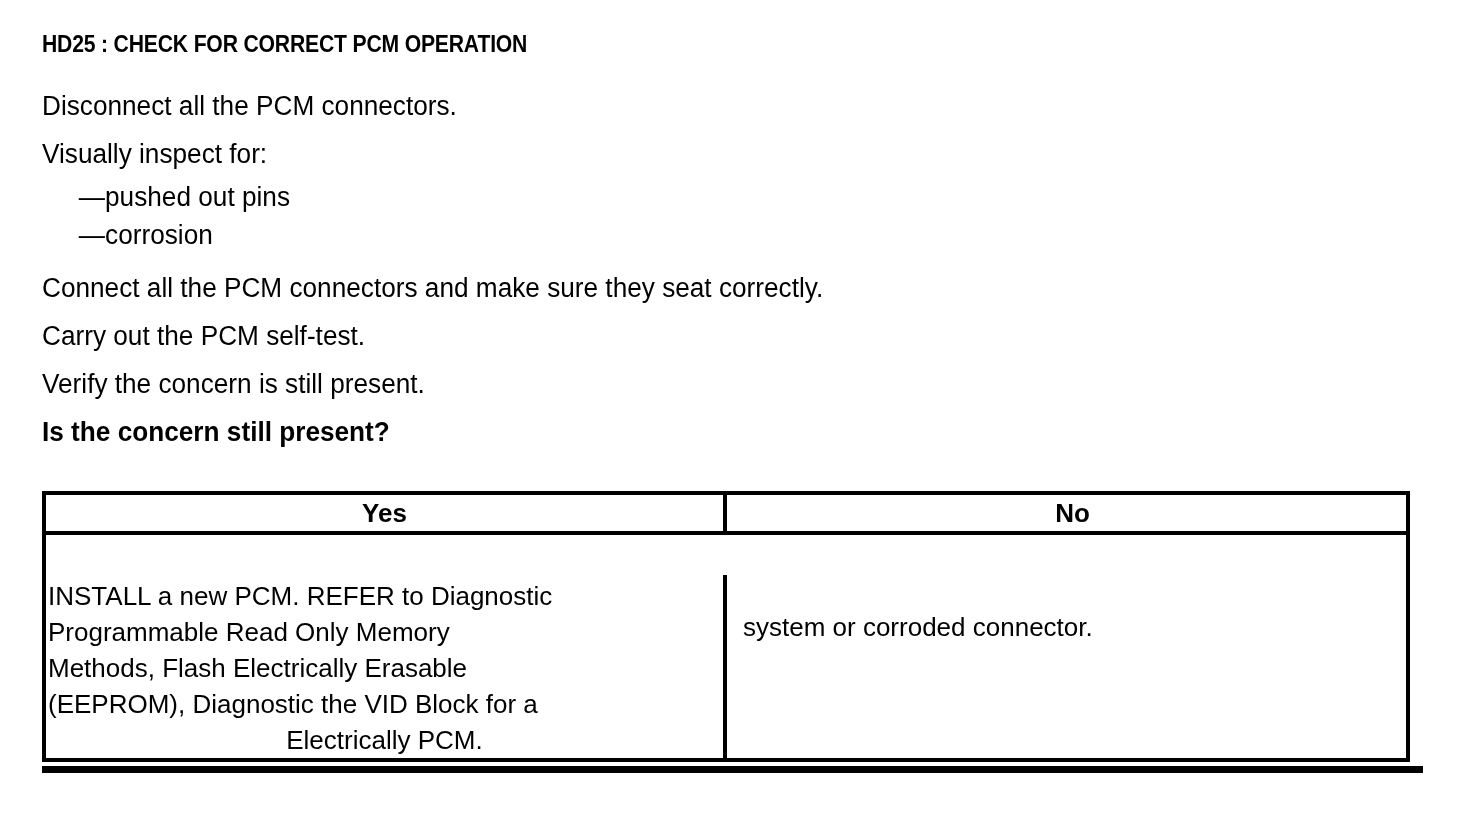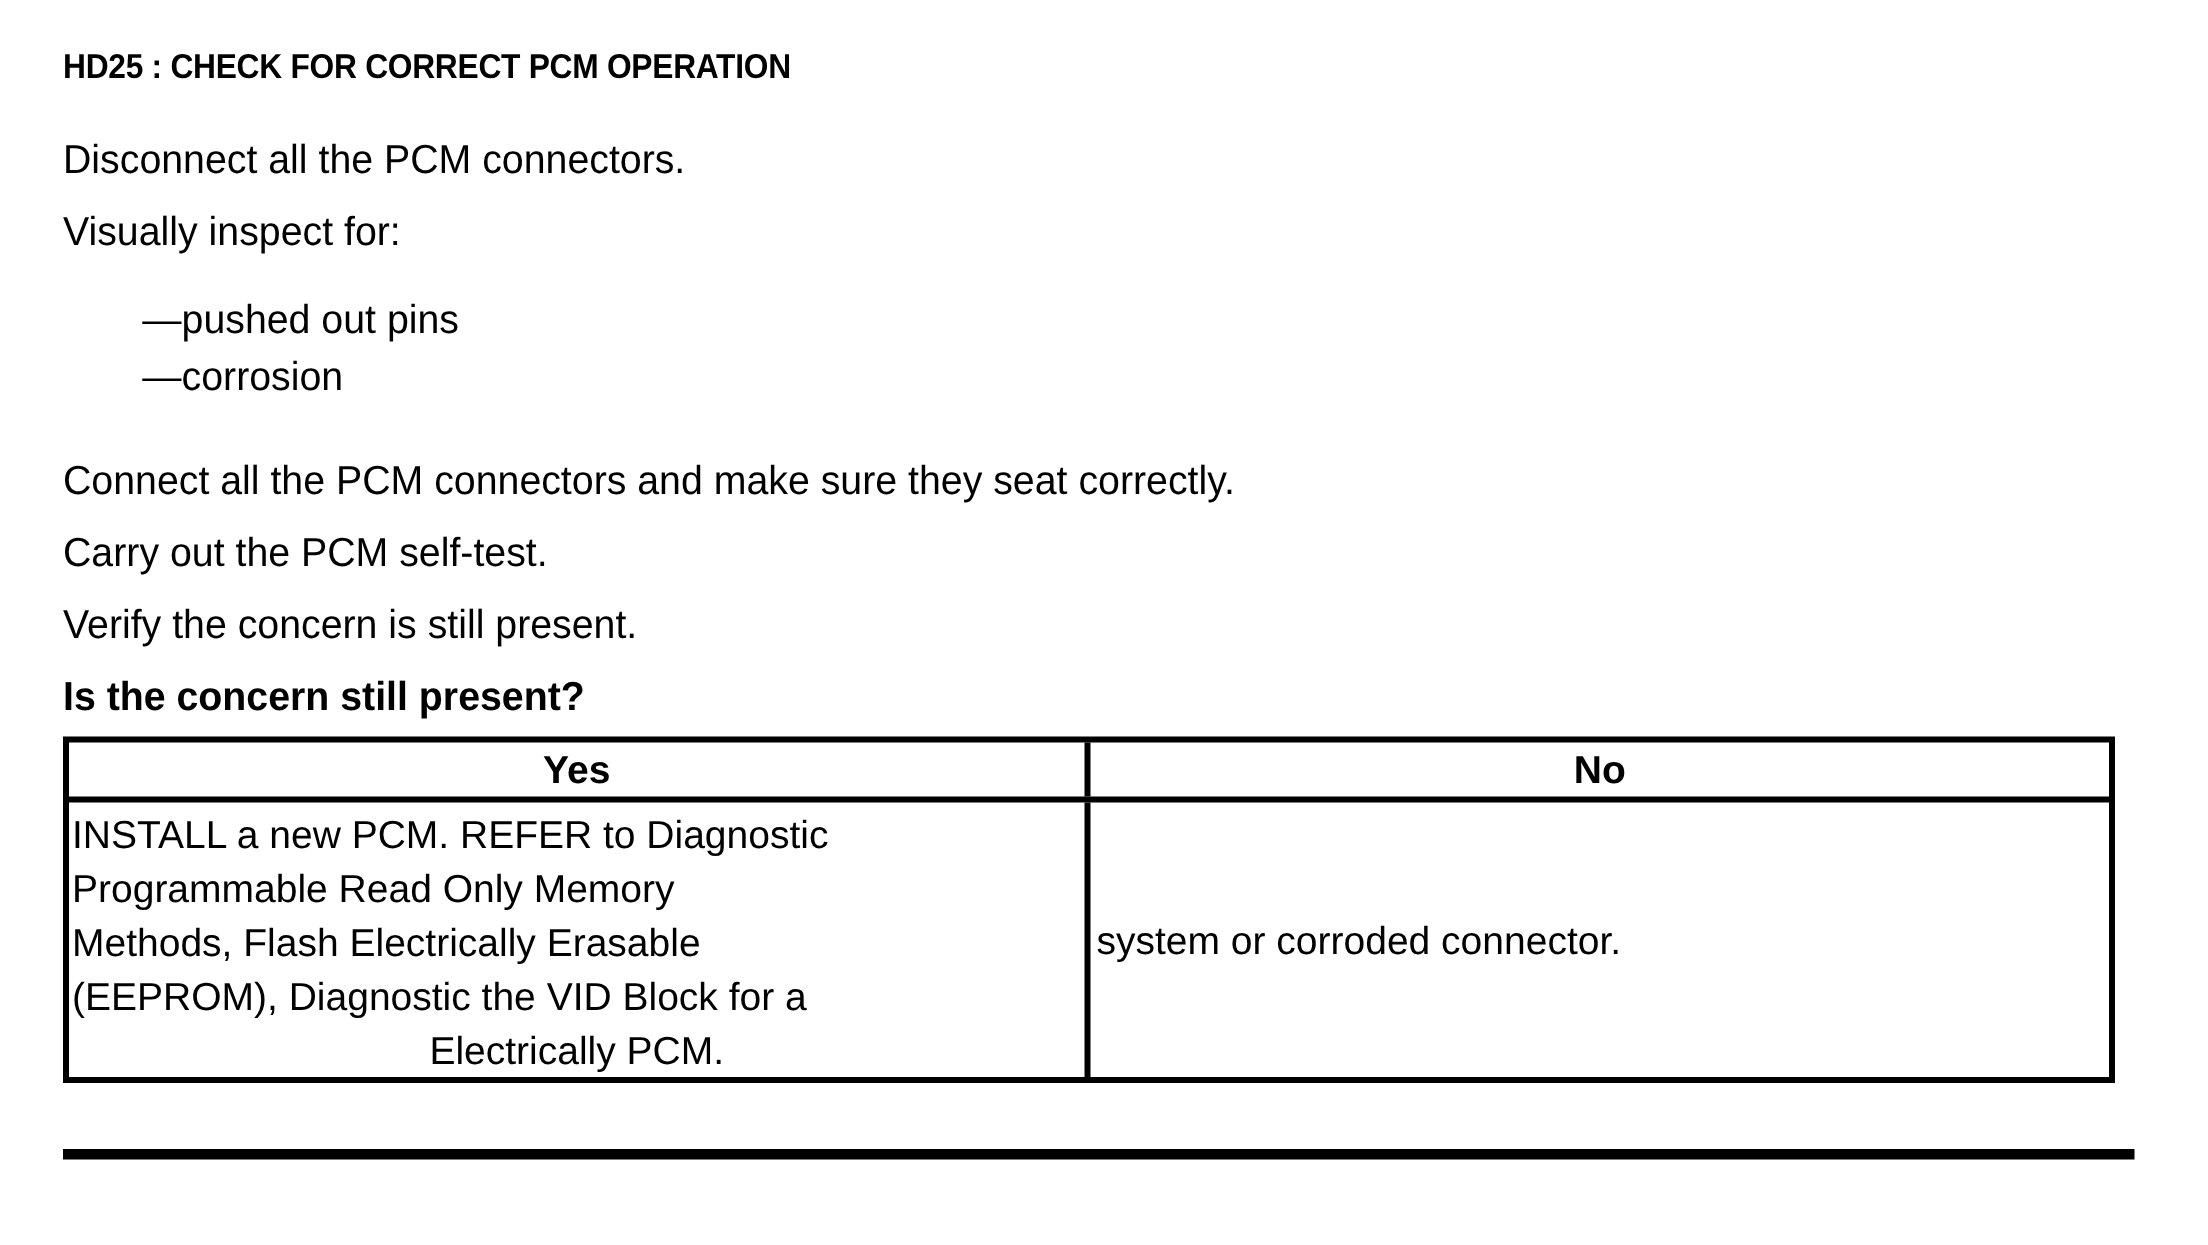--- a/index.html
+++ b/index.html
@@ -46,21 +46,21 @@
     font-size: 27px;
     line-height: 48px;
     white-space: nowrap;
     transform: scaleX(0.97);
     transform-origin: left center;
   }
   .step.bold {
     font-weight: bold;
   }
   .sub-list {
-    margin: 16px;
+    margin: 0;
   }
   .sub-item {
     font-size: 27px;
     line-height: 38px;
     padding-left: 38px;
     white-space: nowrap;
     transform: scaleX(0.97);
     transform-origin: left center;
   }
   .spacer-2 { height: 10px; }
@@ -86,20 +86,21 @@
     box-sizing: border-box;
     overflow: hidden;
   }
   .col-left {
     width: 681px;
     flex: 0 0 681px;
     border-right: 4px solid #000;
   }
   .col-right {
     flex: 1 1 auto;
+    margin-left: 12px;
   }
   .head-cell {
     height: 36px;
     display: flex;
     align-items: center;
     justify-content: center;
     font-size: 26px;
     font-weight: bold;
   }
   .body-cell {
@@ -112,20 +113,21 @@
     font-size: 26px;
     line-height: 36px;
     white-space: nowrap;
   }
   .answer-left .cell-text {
     padding-left: 2px;
   }
   .answer-left {
     justify-content: center;
     padding-top: 3px;
+    margin-top: 40px;
   }
   .answer-left .cell-text.center {
     text-align: center;
     padding-left: 0;
   }
   .answer-right .cell-text {
     padding-left: 4px;
   }
 
   

